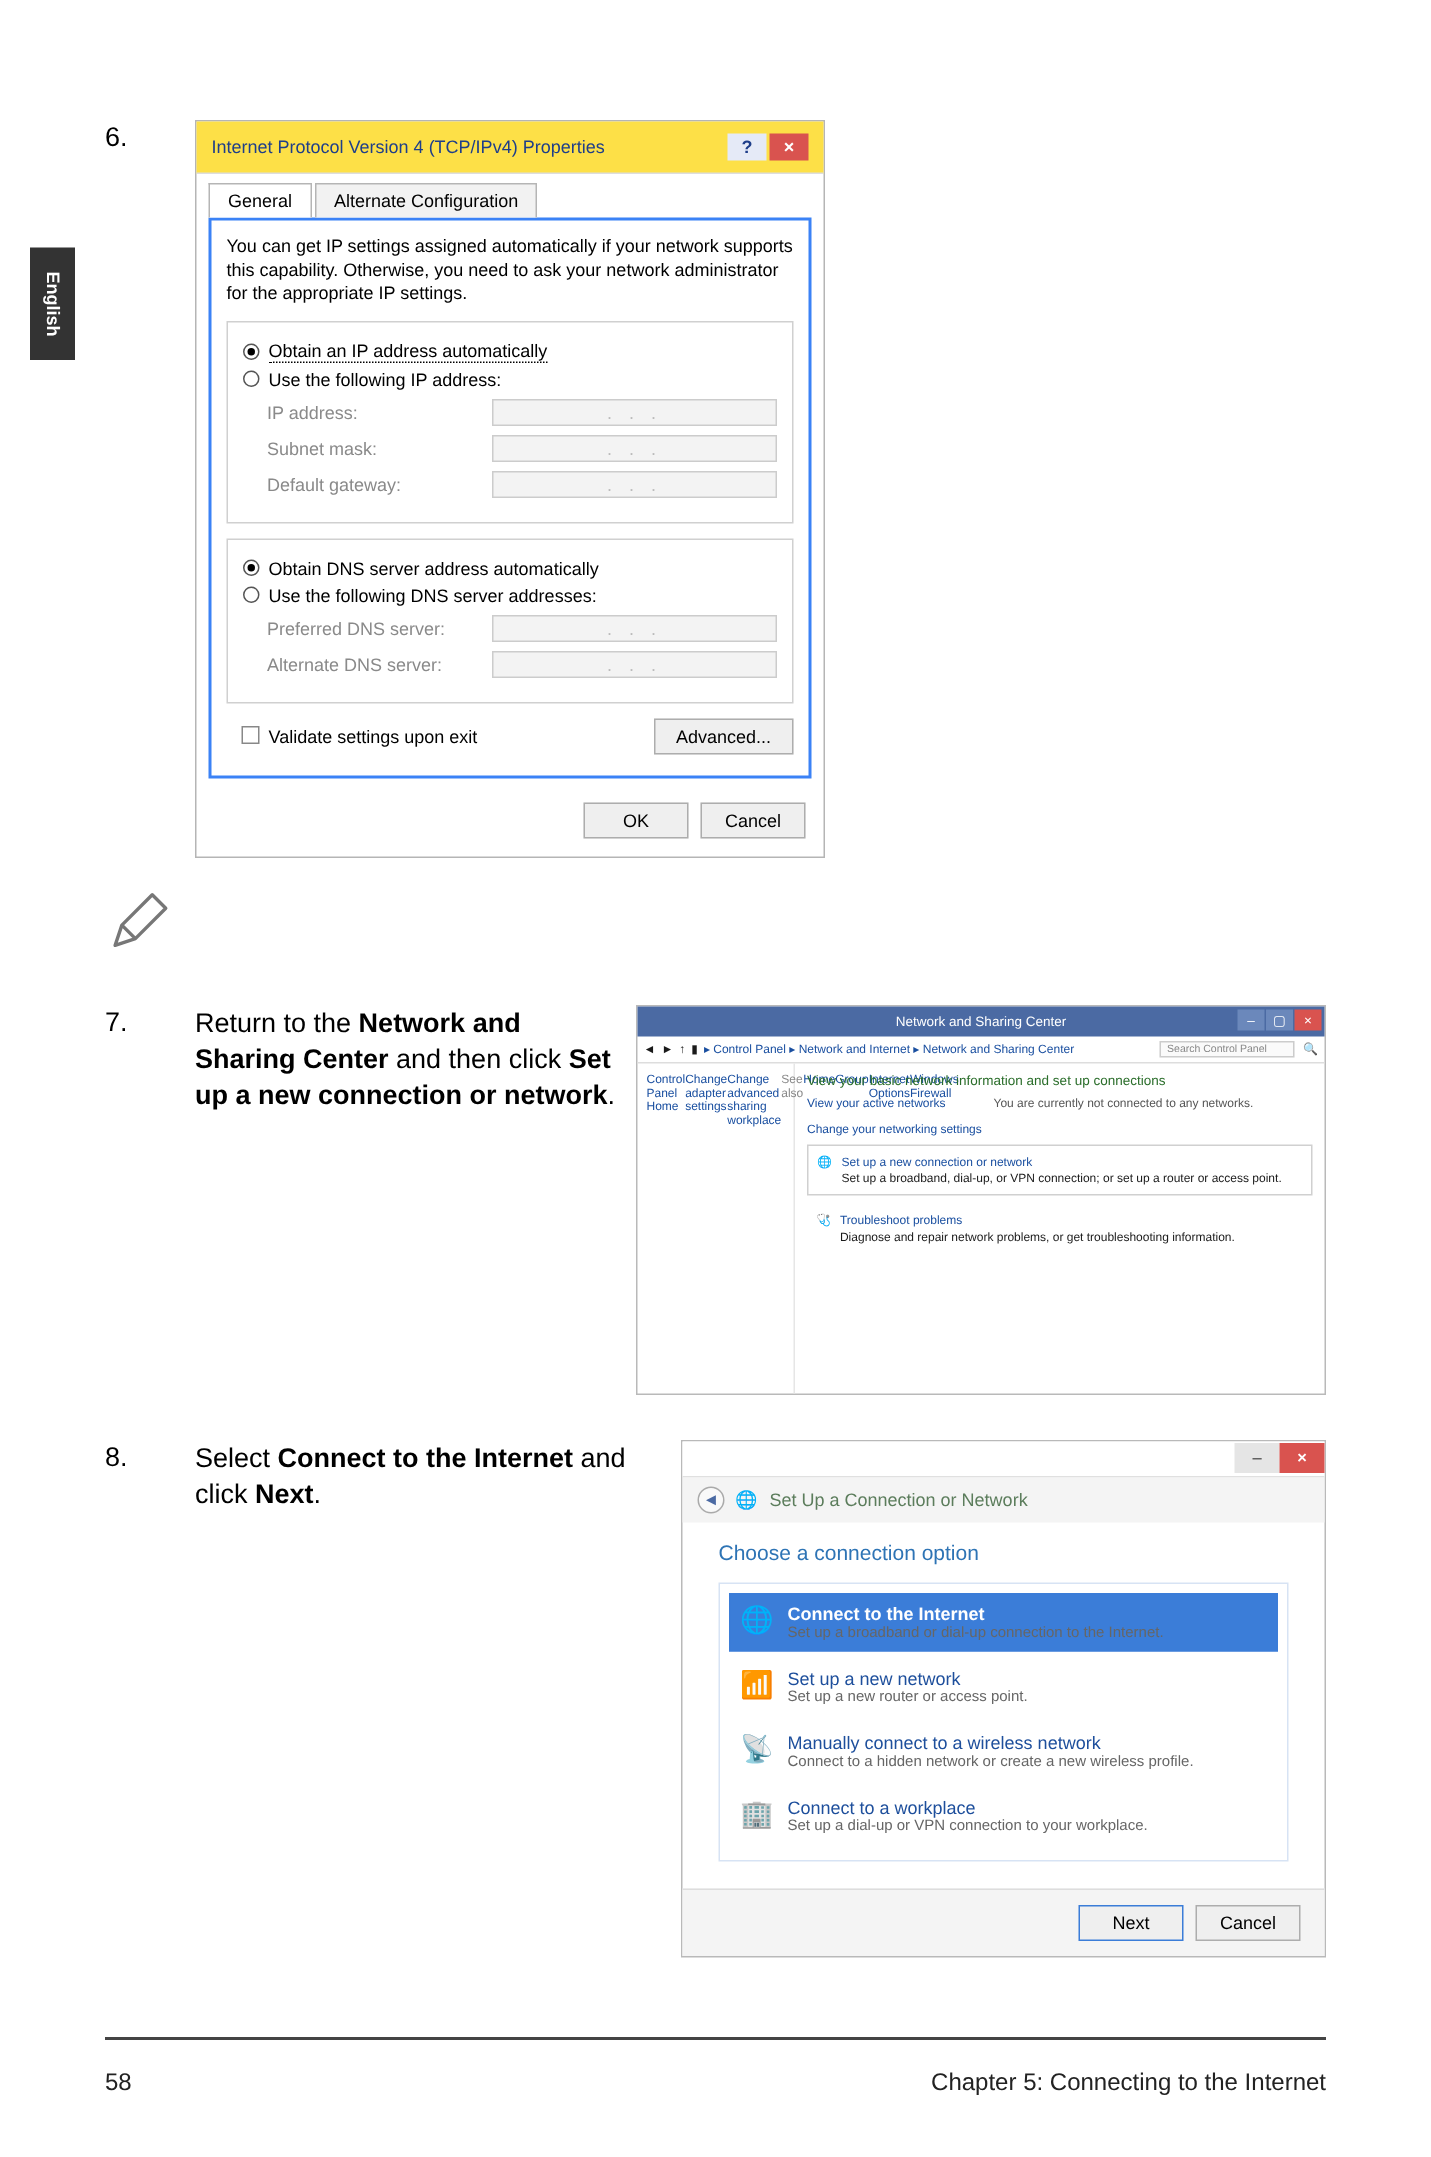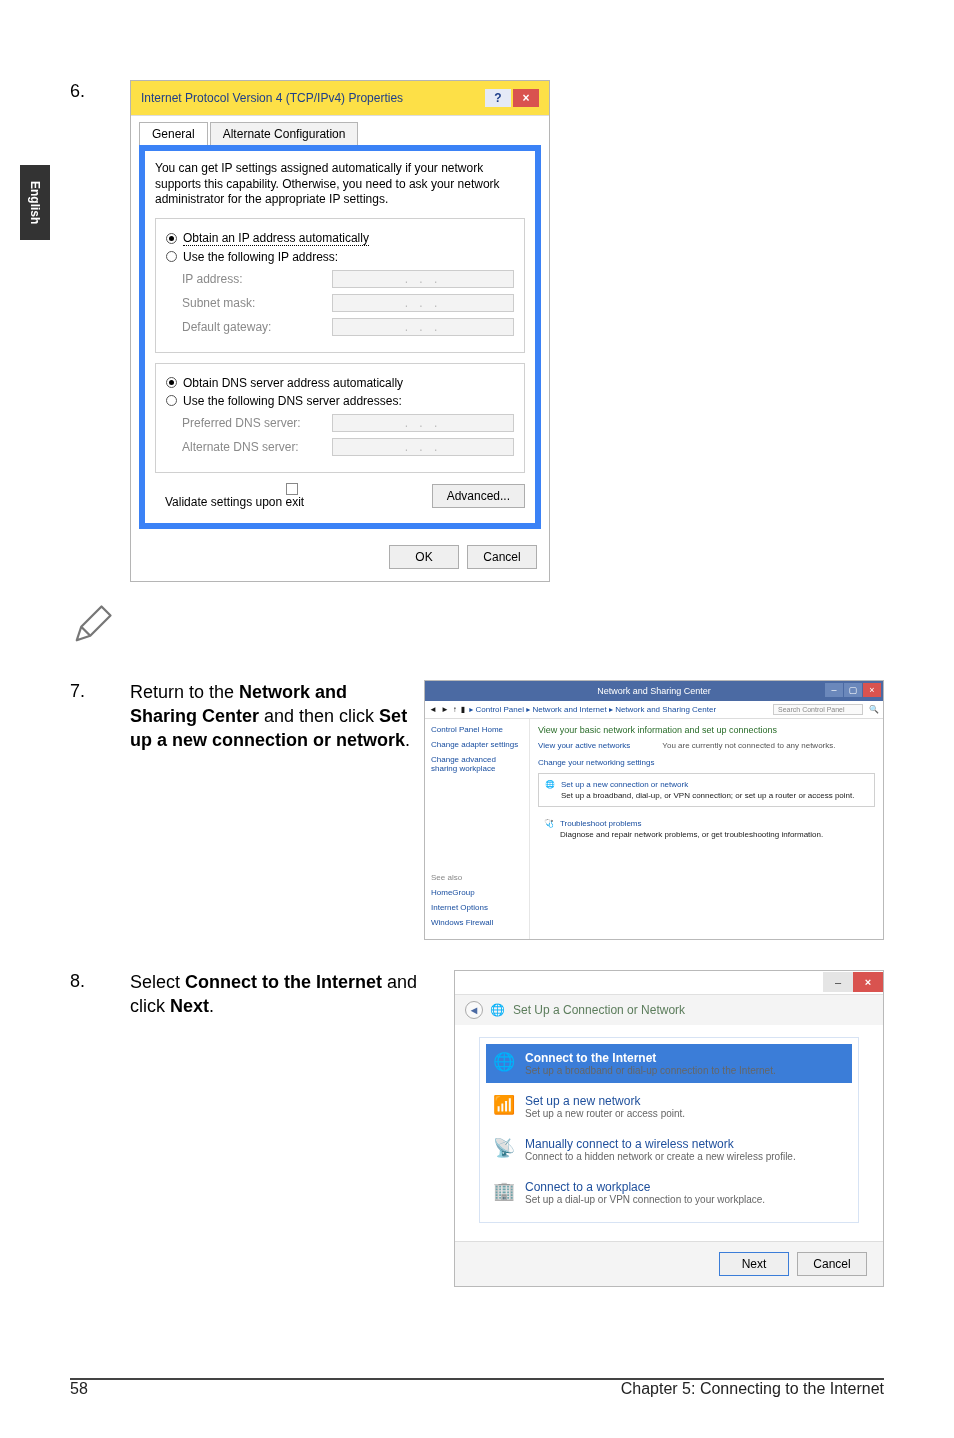--- a/index.html
+++ b/index.html
@@ -103,21 +103,21 @@
   .dlg1 .tab {
     border:1px solid #b5b5b5;
     border-bottom:none;
     padding:4px 12px;
     background:#fff;
     margin-right:2px;
     font-size:12px;
   }
   .dlg1 .tab.inactive { background:#f2f2f2; }
   .dlg1 .body {
-    border:6px solid #3b82f6;
+    border:2px solid #3b82f6;
     margin:0 8px 8px 8px;
     padding:10px;
   }
   .dlg1 .descr { font-size:12px; line-height:1.3; margin-bottom:10px; }
   .fieldset {
     border:1px solid #d0d0d0;
     padding:8px 10px 10px 10px;
     margin-bottom:10px;
     position:relative;
   }
@@ -128,21 +128,21 @@
   }
   .radio.selected::after { content:""; width:5px; height:5px; background:#000; border-radius:50%; }
   .field-row { display:flex; align-items:center; margin:6px 0 6px 16px; }
   .field-row label { width:150px; color:#8a8a8a; font-size:12px; }
   .ipbox {
     flex:1; height:18px; border:1px solid #ccc; background:#f3f3f3;
     display:flex; align-items:center; justify-content:center; color:#bbb; font-size:12px;
     letter-spacing:4px;
   }
   .dlg1 .lower { display:flex; align-items:center; justify-content:space-between; padding:0 0 4px 0; }
-  .check-row { display:flex; align-items:flex-end; margin-left:10px;flex-direction:column; }
+  .check-row { display:flex; align-items:flex-start; margin-left:10px; }
   .checkbox {
     width:12px; height:12px; border:1px solid #888; margin-right:6px;
   }
   .winbtn {
     border:1px solid #adadad; background:#efefef; padding:4px 14px; font-size:12px;
     display:inline-flex; align-items:center; justify-content:center;
   }
   .dlg1 .footer {
     display:flex; justify-content:flex-end; gap:8px; padding:8px 12px 12px 12px;
   }
@@ -161,21 +161,21 @@
   .dlg2 .winhead .wbtn.x { background:#d9534f; }
   .dlg2 .addr {
     display:flex; align-items:center; gap:4px; padding:3px 4px; border-bottom:1px solid #ddd;
     font-size:8px;
   }
   .dlg2 .addr .crumb { color:#1a4fa0; }
   .dlg2 .addr .search { margin-left:auto; border:1px solid #ccc; background:#fafafa; color:#888; padding:1px 4px; font-size:7px; width:90px; }
   .dlg2 .main { display:flex; min-height:220px; }
   .dlg2 .side {
     width:105px; padding:6px 6px; border-right:1px solid #e6e6e6; font-size:8px; color:#1a4fa0;
-    display:flex; flex-direction:column;
+    display:flex; flex-direction:row;
   }
   .dlg2 .side .sp { flex:1; }
   .dlg2 .side a { display:block; margin-bottom:6px; }
   .dlg2 .content { flex:1; padding:6px 8px; font-size:8px; }
   .dlg2 .content .h { color:#2a6d2a; font-size:9px; margin-bottom:6px; }
   .dlg2 .content .block { border:1px solid #d0d0d0; padding:6px; margin:6px 0; }
   .dlg2 .content .block .t { color:#1a4fa0; margin-bottom:2px; }
 
   
   .dlg3 {
@@ -220,21 +220,21 @@
   }
   .dlg3 .footer .winbtn.hl { border:1px solid #3b7dd8; }
 
   
   .page-foot {
     position:absolute;
     left:70px; right:70px; bottom:40px;
     border-top:2px solid #444;
     display:flex; justify-content:space-between;
     font-size:16px;
-    padding-top:0;
+    padding-top:20px;
     color:#222;
     gap:24px;
   }
 </style>
 </head>
 <body>
 
 <div class="page">
 
   <div class="side-tab">
@@ -400,20 +400,21 @@
         <div class="titlebar">
           <div class="tb min">–</div>
           <div class="tb x">×</div>
         </div>
         <div class="crumb">
           <div class="back">◄</div>
           <div class="wiz-icon">🌐</div>
           <span>Set Up a Connection or Network</span>
         </div>
         <div class="body">
+          <div class="h">Choose a connection option</div>
           <div style="border:1px solid #d7e3f4;padding:6px;">
             <div class="opt sel">
               <div class="ic">🌐</div>
               <div class="txt">
                 <div class="t">Connect to the Internet</div>
                 <div class="sub">Set up a broadband or dial-up connection to the Internet.</div>
               </div>
             </div>
             <div class="opt">
               <div class="ic">📶</div>

